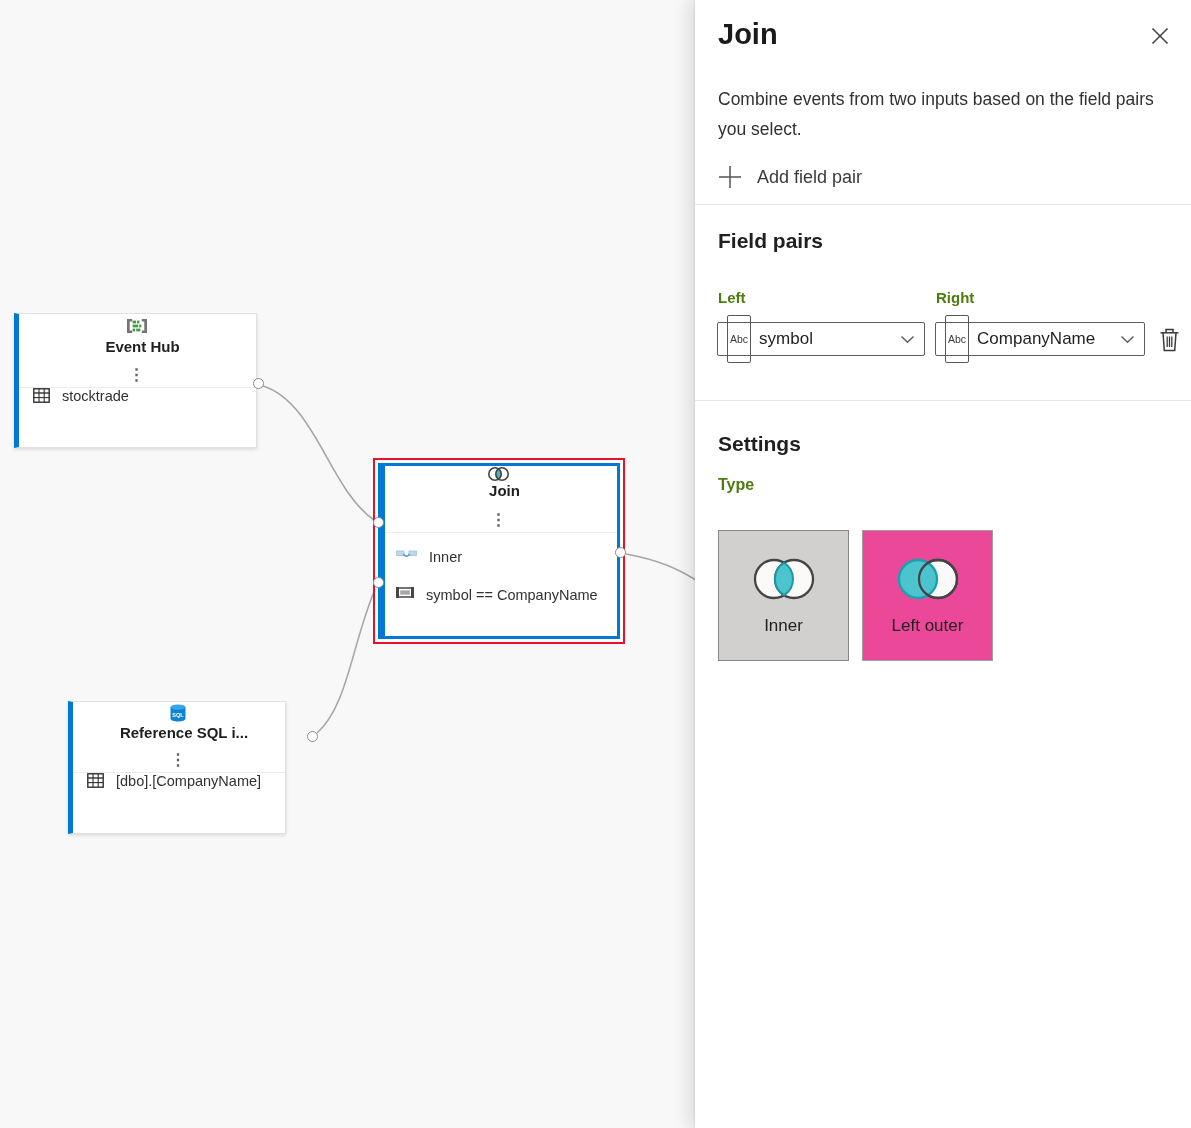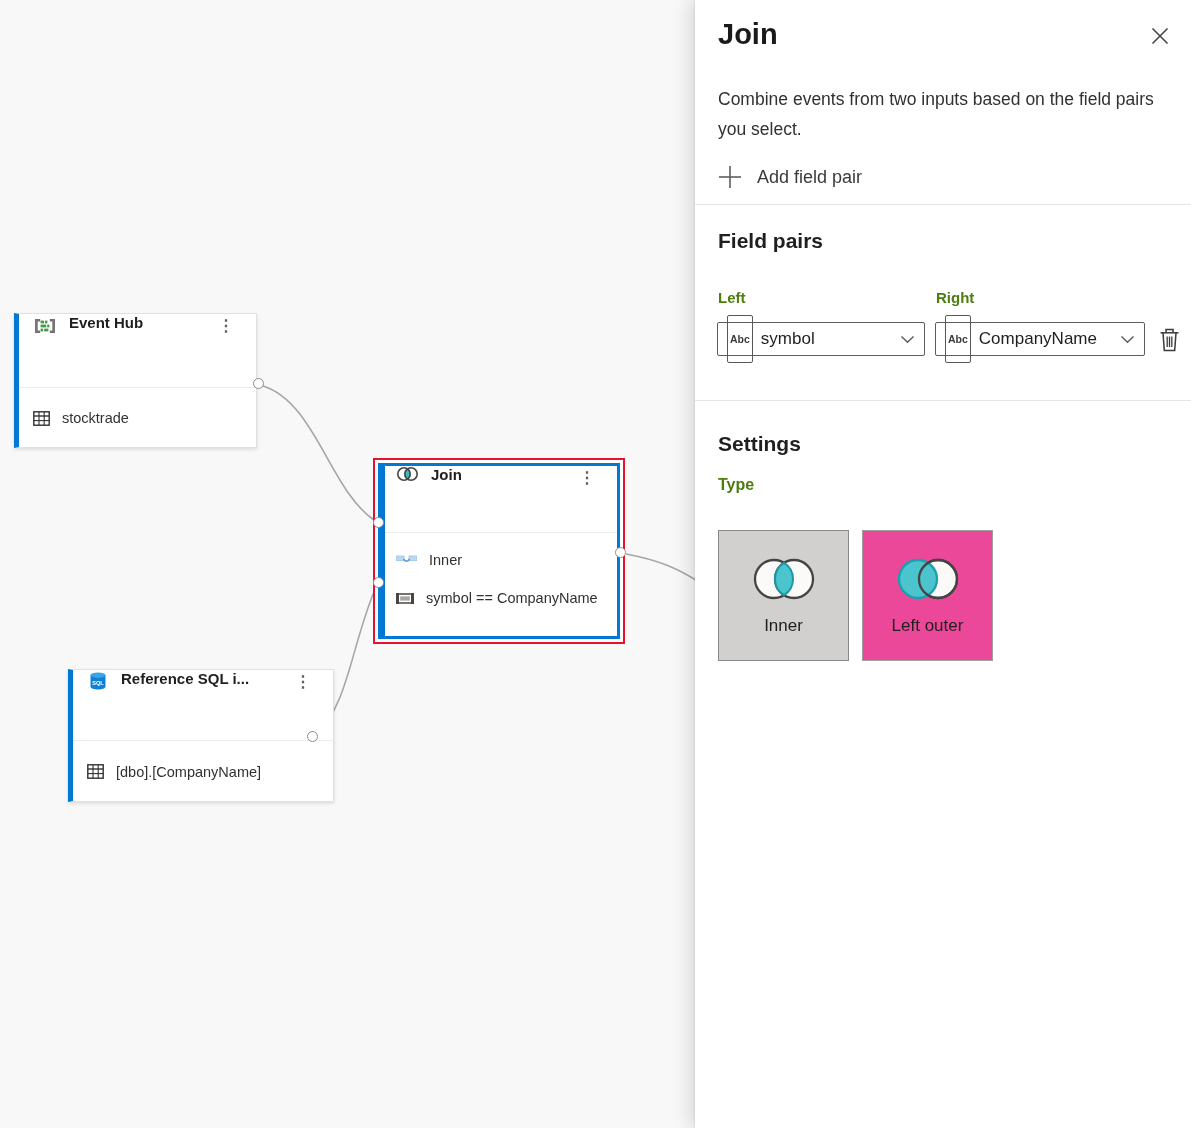--- a/index.html
+++ b/index.html
@@ -5,42 +5,42 @@
   * { margin:0; padding:0; box-sizing:border-box; }
   html,body { width:1191px; height:1128px; font-family:"Liberation Sans", sans-serif; background:#f8f8f8; overflow:hidden; }
   .stage { position:relative; width:1191px; height:1128px; }
 
   
   .canvas { position:absolute; left:0; top:0; width:695px; height:1128px; background:#f8f8f8; }
   .edges { position:absolute; left:0; top:0; z-index:1; }
 
   .node { position:absolute; background:#fff; border:1px solid #e3e1df; border-left:5px solid #0078d4;
           box-shadow:0 1.6px 3.6px rgba(0,0,0,.13), 0 .3px .9px rgba(0,0,0,.10); z-index:2; }
-  .node-title-row { display:flex; align-items:flex-start; padding:0 16px 0 14px; }
+  .node-title-row { display:flex; align-items:center; padding:0 16px 0 14px;flex-direction:column; }
   .node-title { flex:1; font-size:15px; font-weight:bold; color:#201f1e; margin-left:12px;
                 white-space:nowrap; overflow:hidden; }
   .more-dots { color:#605e5c; font-size:16px; font-weight:bold; line-height:1; padding:4px 6px; cursor:pointer;
                letter-spacing:0; user-select:none; }
   .node-divider { height:1px; background:#edebe9; }
-  .node-row { display:flex; align-items:center; padding:0 10px 0 14px; }
+  .node-row { display:flex; align-items:flex-start; padding:0 10px 0 14px; }
   .node-row-text { font-size:14.5px; color:#323130; margin-left:12px; white-space:nowrap; }
 
   .node-eventhub { left:14px; top:313px; width:243px; height:135px; }
   .node-eventhub .node-title-row { height:73px; }
   .node-eventhub .node-row { height:60px; }
 
   .join-select { position:absolute; left:373px; top:458px; width:252px; height:186px;
                  border:2px solid #e8112d; background:#fff; padding:3px; z-index:2; }
   .node-join { position:relative; width:100%; height:100%; background:#fff;
                border:3px solid #0078d4; border-left:7px solid #0078d4; }
   .node-join .node-title-row { height:66px; padding-left:11px; }
   .node-join .node-rows { padding:16px 10px 0 11px; display:flex; flex-direction:column; gap:16px; }
   .node-join .node-row { padding:0; height:22px; }
 
-  .node-refsql { left:68px; top:669px; width:266px; height:133px; }
+  .node-refsql { left:68px; top:701px; width:218px; height:133px; }
   .node-refsql .node-title-row { height:70px; }
   .node-refsql .node-row { height:61px; }
 
   .port { position:absolute; width:11px; height:11px; border-radius:50%; background:#fff;
           border:1.5px solid #8f8d8b; z-index:4; }
 
   
   .panel { position:absolute; left:695px; top:0; width:496px; height:1128px; background:#fff;
            box-shadow:-8px 0 16px rgba(0,0,0,.10), -1px 0 2px rgba(0,0,0,.08); z-index:5; }
   .panel-inner { position:relative; width:100%; height:100%; }
@@ -52,21 +52,21 @@
               font-size:18px; color:#3b3a39; cursor:pointer; background:none; border:none;
               font-family:"Liberation Sans", sans-serif; }
   .hdiv { position:absolute; left:0; width:496px; height:1px; background:#e8e6e4; }
   .section-h { position:absolute; left:23px; font-size:21px; font-weight:600; color:#201f1e; }
   .field-label { position:absolute; font-size:15px; font-weight:600; color:#4d7c0f; }
 
   .combo { position:absolute; top:322px; height:34px; background:#fff; border:1px solid #605e5c; border-radius:2px;
            display:flex; align-items:center; padding:0 9px; gap:8px; cursor:pointer; }
   .combo-left { left:22px; width:208px; }
   .combo-right { left:240px; width:210px; }
-  .abc-badge { flex:none; font-size:10.5px; font-weight:700; color:#3b3a39; border:1.2px solid #5a5857;
+  .abc-badge { flex:none; font-size:10.5px; font-weight:400; color:#3b3a39; border:1.2px solid #5a5857;
                border-radius:2px; padding:16px 2px; line-height:14px; }
   .combo-value { flex:1; font-size:17px; color:#201f1e; white-space:nowrap; overflow:hidden; }
   .combo-chevron { flex:none; display:flex; }
   .trash-btn { position:absolute; left:460px; top:326px; width:28px; height:28px; display:flex;
                align-items:center; justify-content:center; cursor:pointer; background:none; border:none; }
 
   .type-tiles { position:absolute; left:23px; top:530px; display:flex; gap:13px; }
   .type-tile { width:131px; height:131px; display:flex; flex-direction:column; align-items:center;
                justify-content:center; gap:14px; cursor:pointer; background:#ec4899; border:1px solid #a19f9d;
                font-family:"Liberation Sans", sans-serif; }

